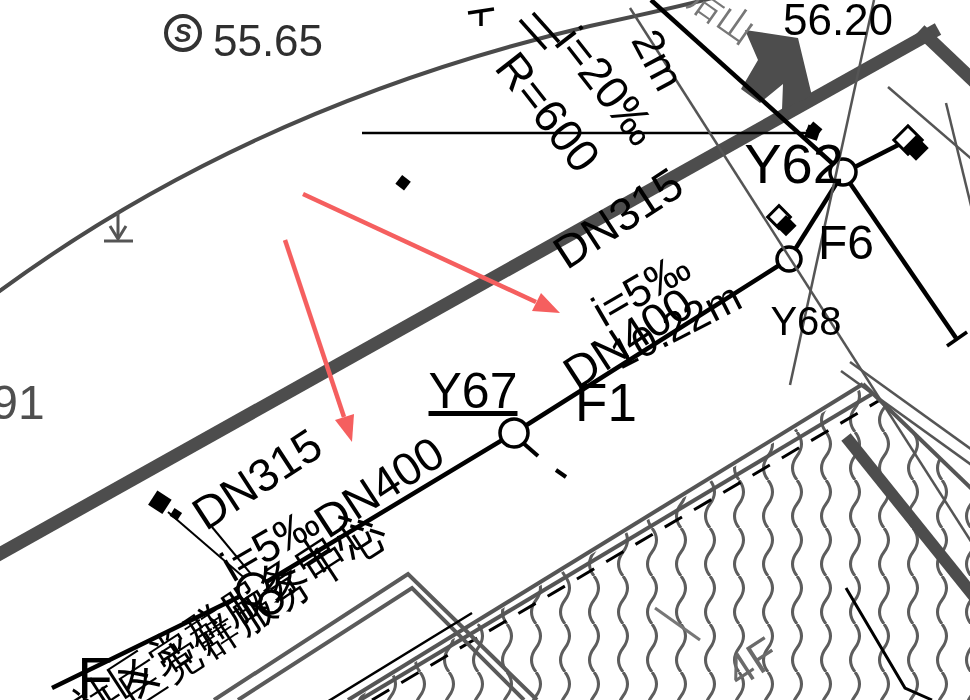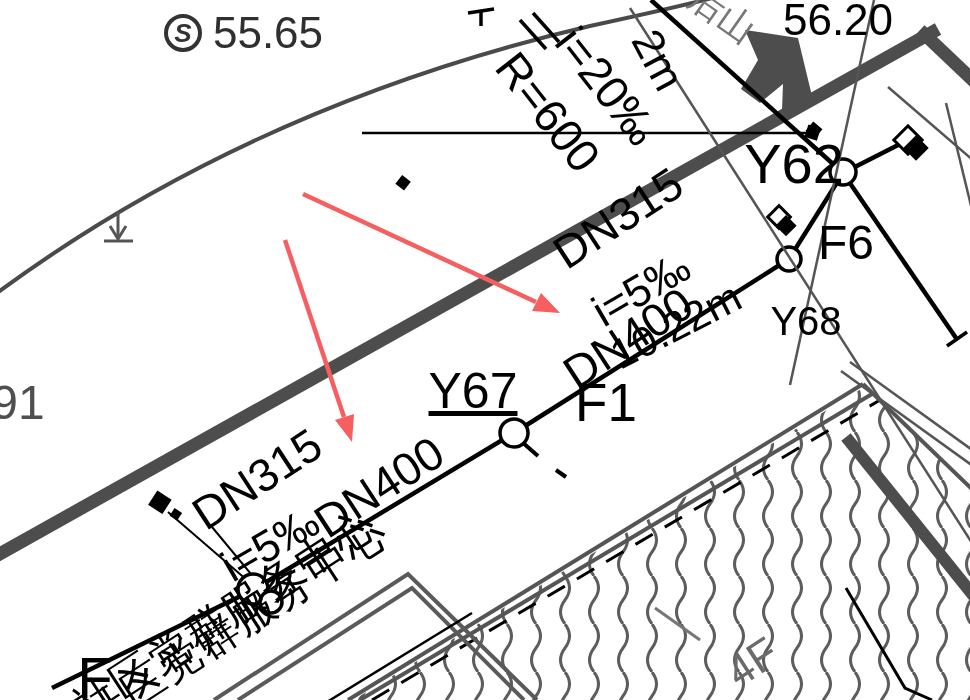--- a/index.html
+++ b/index.html
@@ -109,21 +109,21 @@
       <line x1="481" y1="10" x2="481" y2="26"></line>
       <line x1="520" y1="20" x2="546" y2="49"></line>
       <line x1="533" y1="13" x2="559" y2="42"></line>
     </g>
     <line x1="655" y1="608" x2="700" y2="640" stroke="#777" stroke-width="3"></line>
   </svg>
 
   <div class="lbl" style="left:183px;top:33px;transform:translate(-50%,-50%);width:38px;height:38px;
               border:4px solid #333;border-radius:50%;box-sizing:border-box;
               text-align:center;font-size:26px;font-weight:bold;color:#333;line-height:30px;font-style:italic;"><span>S</span></div>
-  <div class="lbl" style="left:268px;top:33px;font-size:44px;color:#2f2f2f;transform:translate(-50%,-50%);">55.65</div>
+  <div class="lbl" style="left:268px;top:41px;font-size:44px;color:#2f2f2f;transform:translate(-50%,-50%);">55.65</div>
   <div class="lbl" style="left:838px;top:20px;font-size:44px;transform:translate(-50%,-50%);">56.20</div>
 
 
   <div class="lbl" style="left:548px;top:112px;font-size:46px;transform:translate(-50%,-50%) rotate(52deg);">R=600</div>
   <div class="lbl" style="left:607px;top:86px;font-size:46px;transform:translate(-50%,-50%) rotate(52deg);">i=20‰</div>
   <div class="lbl" style="left:658px;top:60px;font-size:44px;transform:translate(-50%,-50%) rotate(62deg);">2m</div>
   <div class="lbl ltgray" style="left:722px;top:14px;font-size:36px;color:#777;transform:translate(-50%,-50%) rotate(35deg);">后山</div>
 
   <div class="lbl" style="left:618px;top:218px;font-size:46px;transform:translate(-50%,-50%) rotate(-33deg);">DN315</div>
   <div class="lbl" style="left:641px;top:289px;font-size:44px;transform:translate(-50%,-50%) rotate(-30deg);">i=5‰</div>

